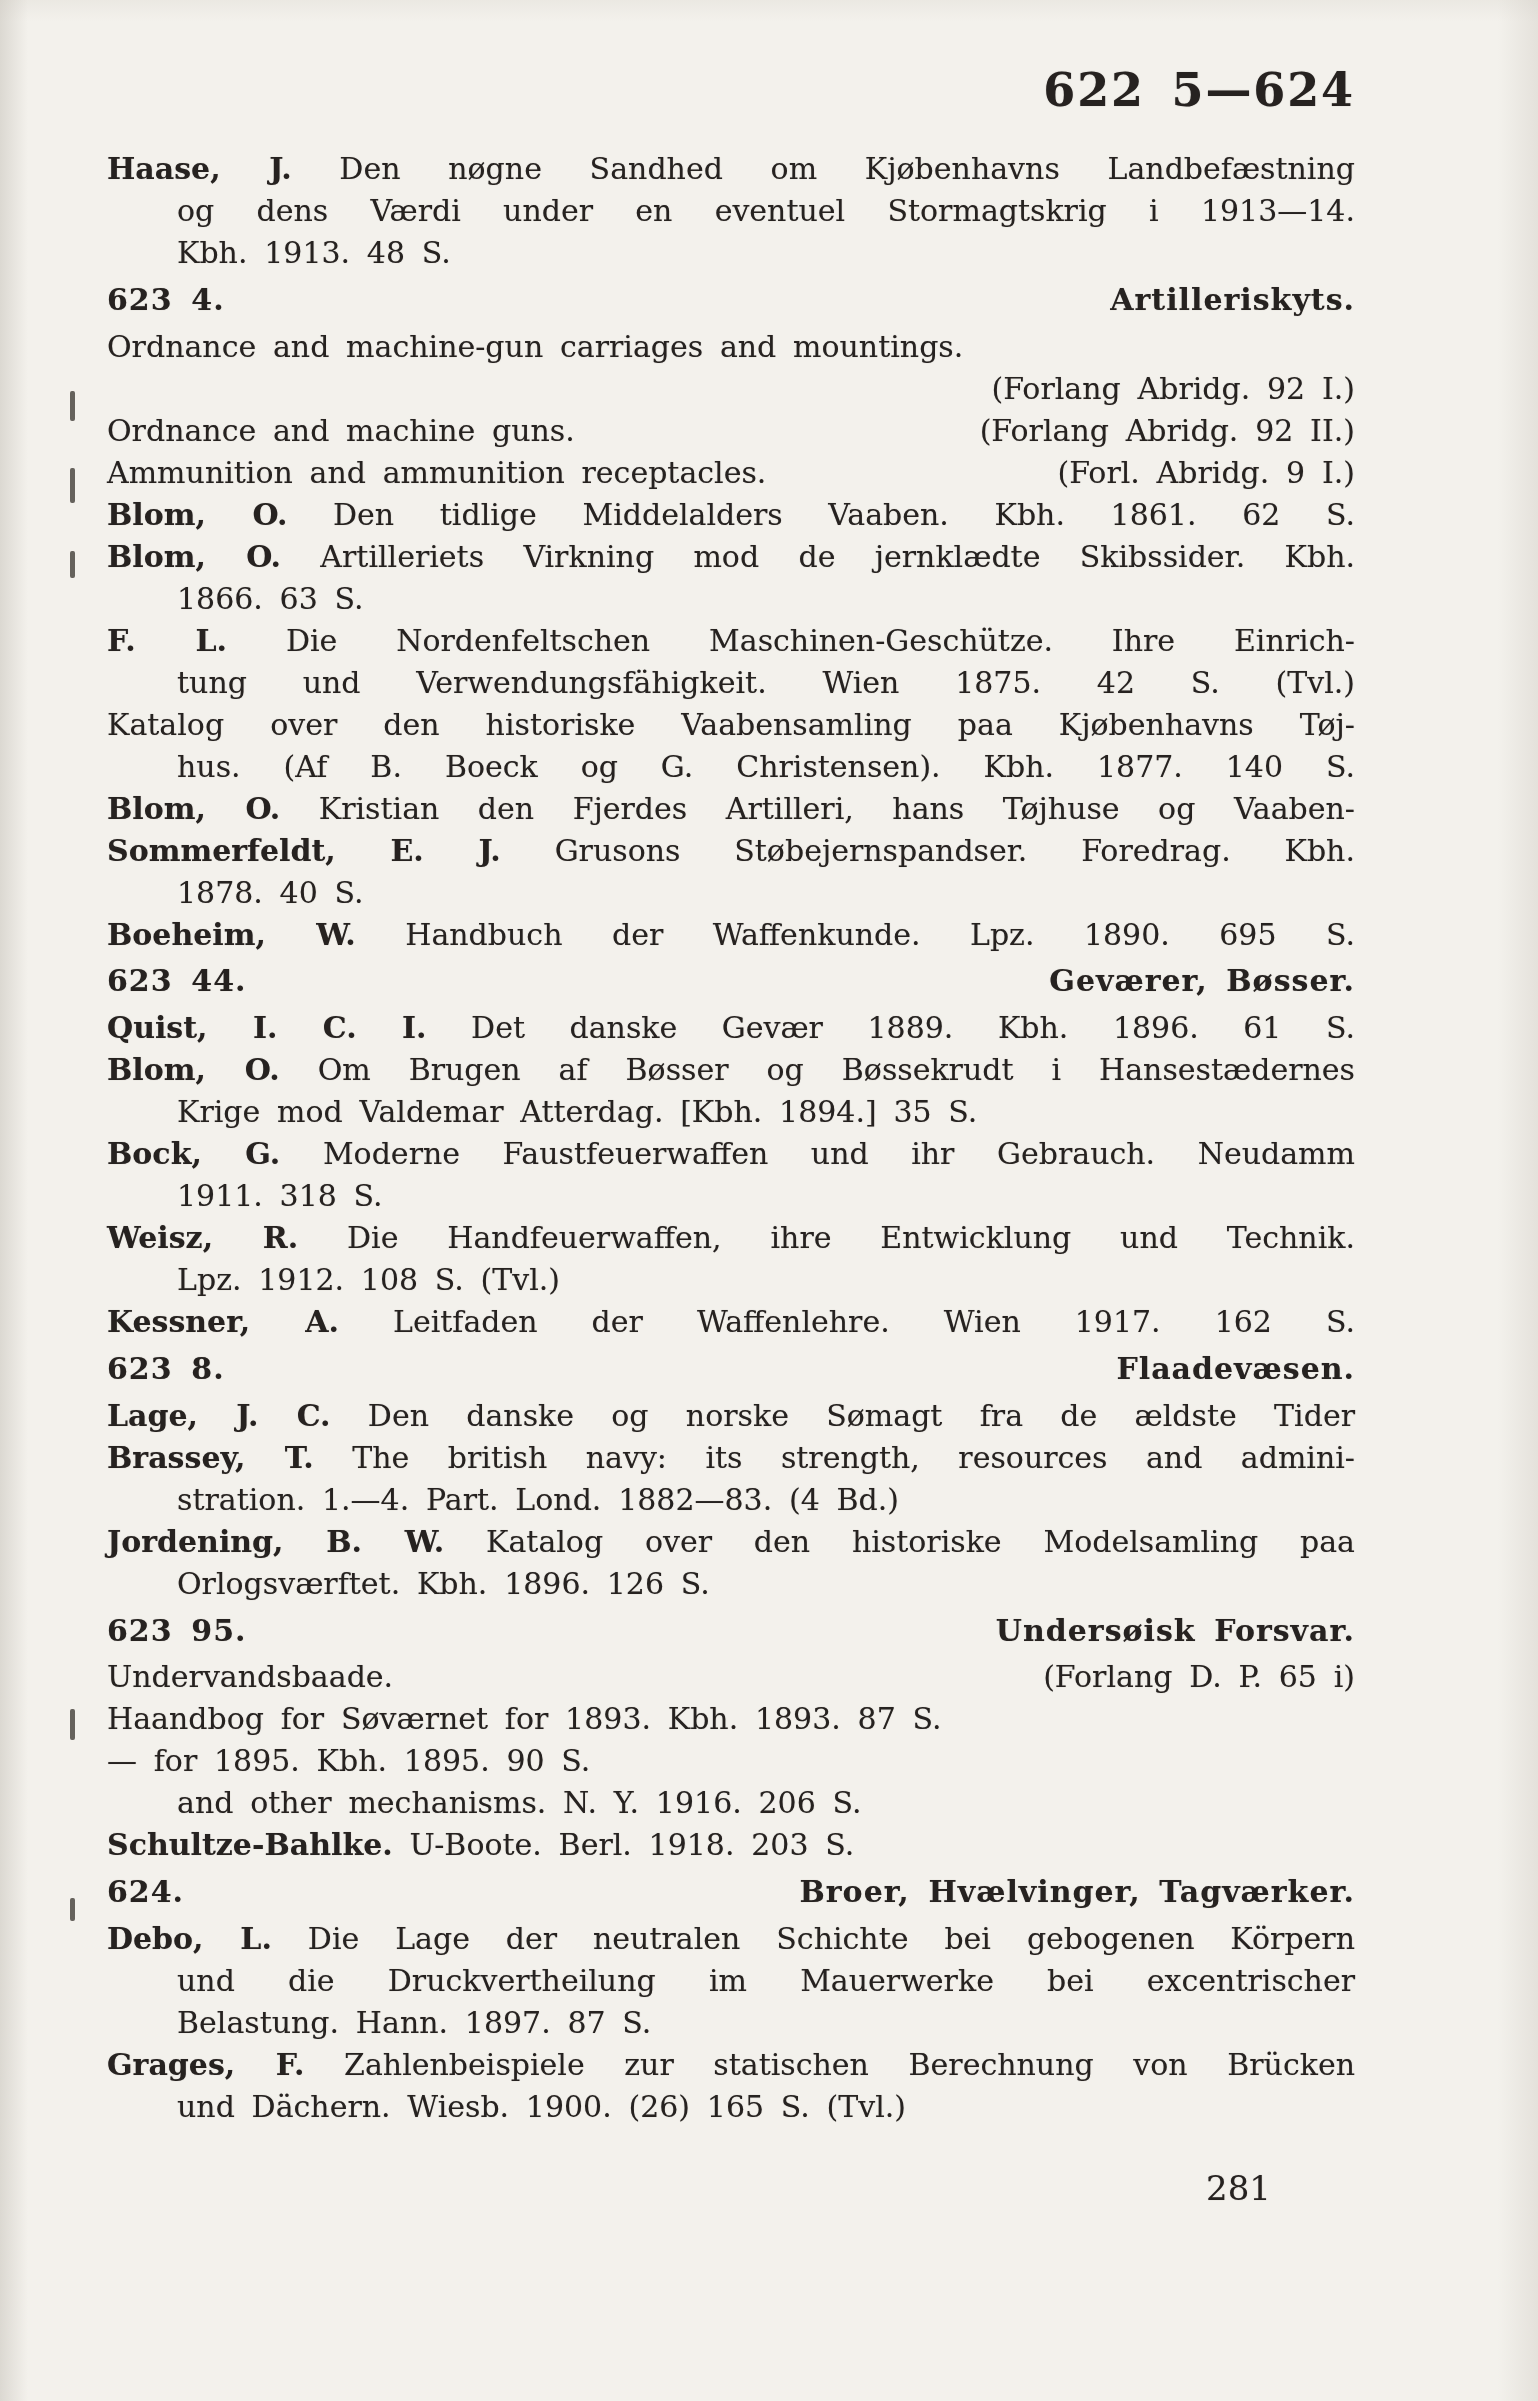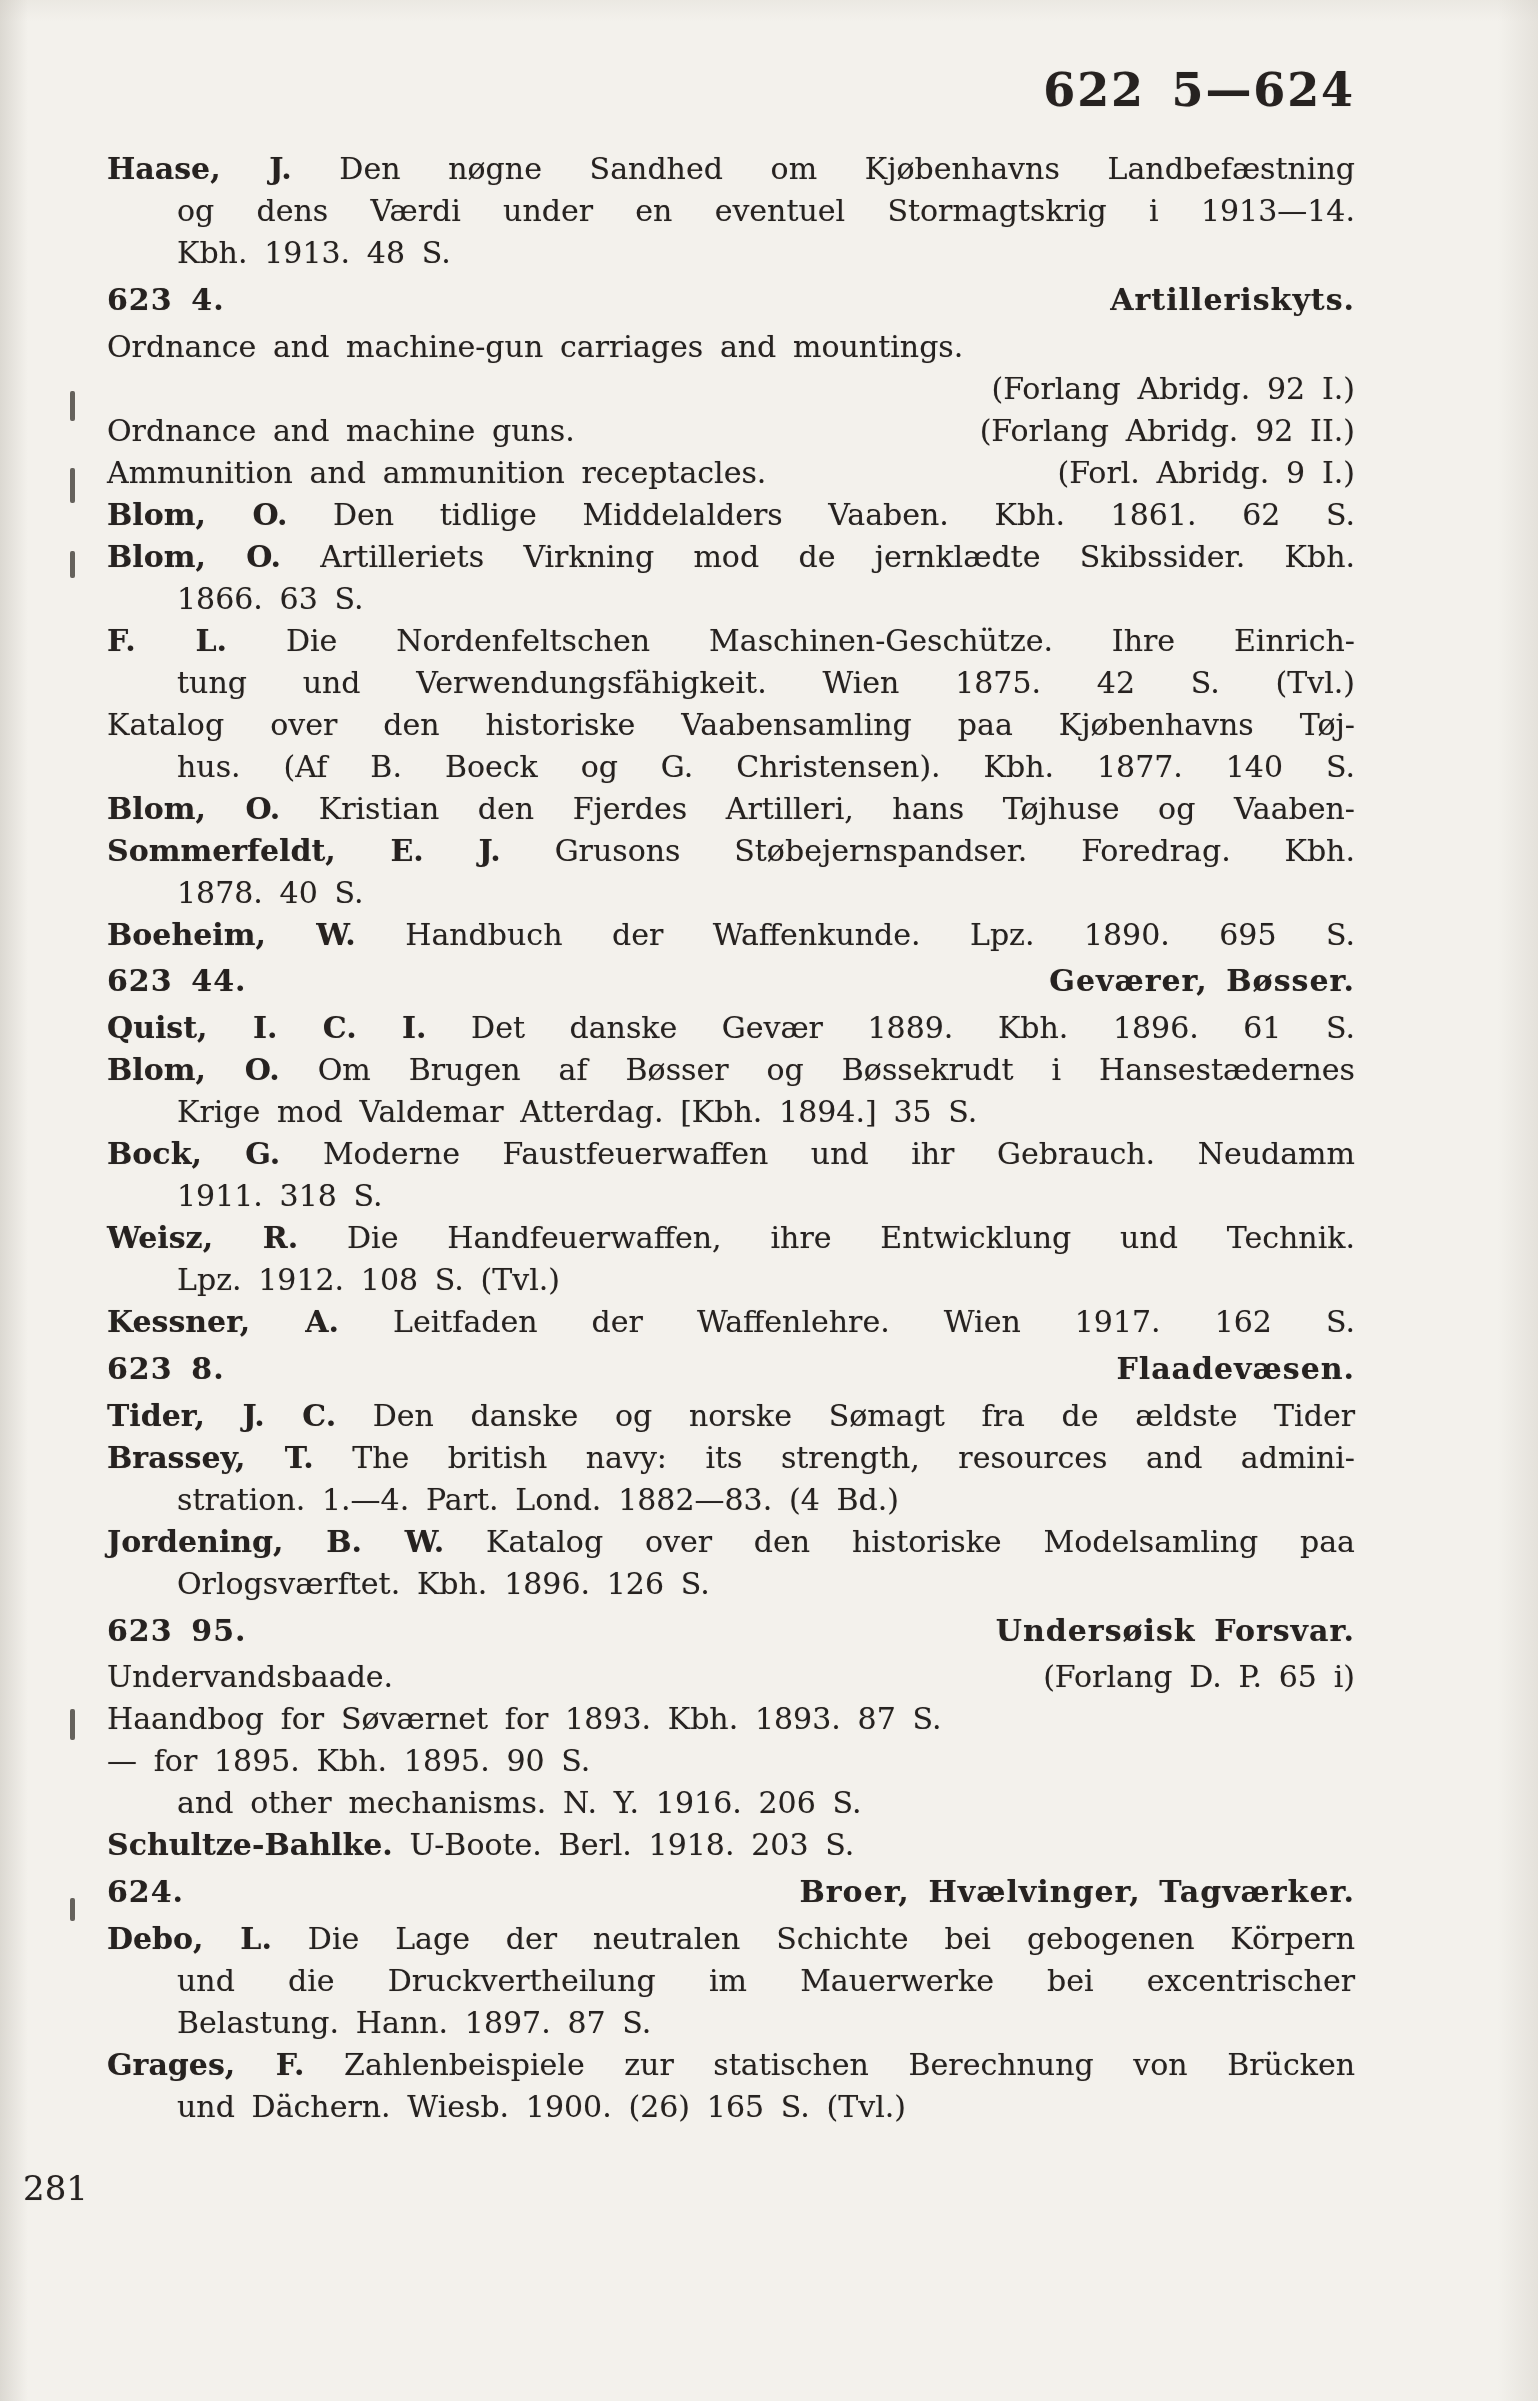--- a/index.html
+++ b/index.html
@@ -43,21 +43,21 @@
   .line { min-height: 42px; }
   .indent { padding-left: 70px; }
   .stretch { text-align: justify; text-align-last: justify; }
   .split { display: flex; justify-content: space-between; }
   .rightonly { text-align: right; }
   .section { margin: 4.8px 0 4.8px; font-weight: 700; letter-spacing: 1px; }
   .b { font-weight: 700; }
 
   .pagenum {
     margin-top: 43px;
-    text-align: left;
+    text-align: right;
     font-size: 34px;
     line-height: 34px;
     transform: translateX(-84px);
     text-shadow: 0 0 1px rgba(40,34,28,.3);
   }
 
   
   .speck {
     position: absolute;
     left: 70px;
@@ -123,21 +123,21 @@
         <div class="line indent"><span class="t">Krige mod Valdemar Atterdag. [Kbh. 1894.] 35 S.</span></div>
         <div class="line stretch"><span class="b">Bock, G.</span> <span class="t">Moderne Faustfeuerwaffen und ihr Gebrauch. Neudamm</span></div>
         <div class="line indent"><span class="t">1911. 318 S.</span></div>
         <div class="line stretch"><span class="b">Weisz, R.</span> <span class="t">Die Handfeuerwaffen, ihre Entwicklung und Technik.</span></div>
         <div class="line indent"><span class="t">Lpz. 1912. 108 S. (Tvl.)</span></div>
         <div class="line stretch"><span class="b">Kessner, A.</span> <span class="t">Leitfaden der Waffenlehre. Wien 1917. 162 S.</span></div>
         <div class="line split section">
           <span class="secnum">623 8.</span>
           <span class="seclabel">Flaadevæsen.</span>
         </div>
-        <div class="line stretch"><span class="b">Tider, J. C.</span> <span class="t">Den danske og norske Sømagt fra de ældste Tider</span></div>
+        <div class="line stretch"><span class="b">Lage, J. C.</span> <span class="t">Den danske og norske Sømagt fra de ældste Tider</span></div>
         <div class="line stretch"><span class="b">Brassey, T.</span> <span class="t">The british navy: its strength, resources and admini-</span></div>
         <div class="line indent"><span class="t">stration. 1.—4. Part. Lond. 1882—83. (4 Bd.)</span></div>
         <div class="line stretch"><span class="b">Jordening, B. W.</span> <span class="t">Katalog over den historiske Modelsamling paa</span></div>
         <div class="line indent"><span class="t">Orlogsværftet. Kbh. 1896. 126 S.</span></div>
         <div class="line split section">
           <span class="secnum">623 95.</span>
           <span class="seclabel">Undersøisk Forsvar.</span>
         </div>
         <div class="line split">
           <span><span class="t">Undervandsbaade.</span></span>

